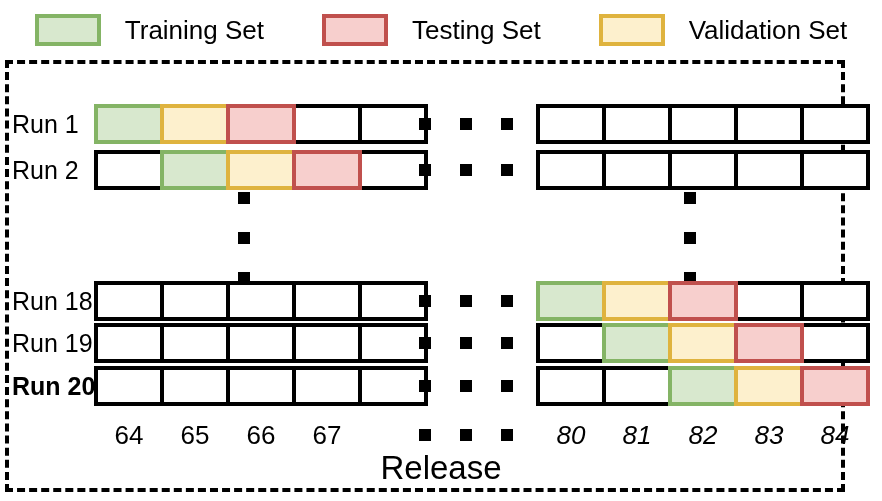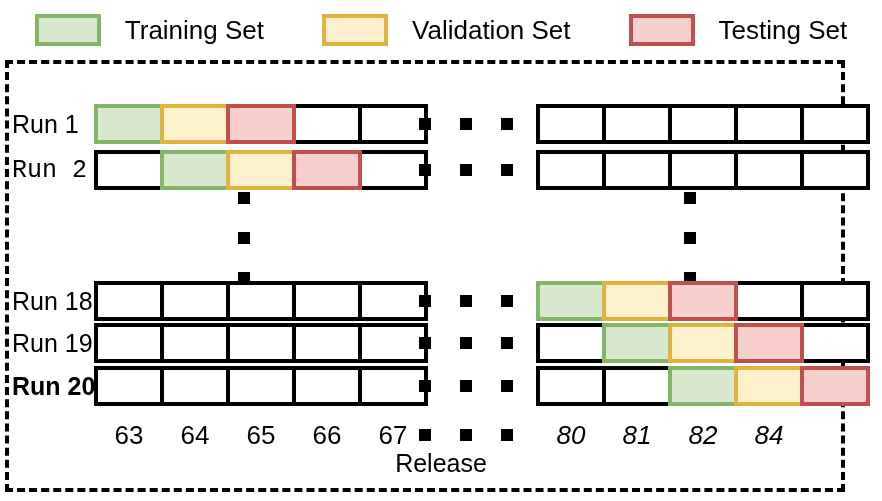--- a/index.html
+++ b/index.html
@@ -67,38 +67,38 @@
   .tick{
     width:70px;margin-left:-4px;font-size:26px;color:#000;
     text-align:center;line-height:34px;
   }
   .tick:first-child{margin-left:0;}
   #axis-dots{
     position:absolute;top:418px;height:34px;display:flex;align-items:center;gap:29px;
   }
   #axis-title{
     position:absolute;top:450px;left:0;width:882px;
-    text-align:center;font-size:25px;color:#000;line-height:1.1;
+    text-align:center;font-size:33px;color:#000;line-height:1.1;
   }
 </style>
 </head>
 <body>
 
 <div id="legend">
     <div class="legend-entry">
       <span class="legend-swatch" style="background: rgb(216, 232, 206); border-color: rgb(132, 180, 101);"></span>
       <span class="legend-label">Training Set</span>
     </div>
     <div class="legend-entry">
+      <span class="legend-swatch" style="background: rgb(247, 207, 205); border-color: rgb(192, 80, 77);"></span>
+      <span class="legend-label">Testing Set</span>
+    </div>
+    <div class="legend-entry">
       <span class="legend-swatch" style="background: rgb(253, 240, 205); border-color: rgb(223, 179, 62);"></span>
       <span class="legend-label">Validation Set</span>
-    </div>
-    <div class="legend-entry">
-      <span class="legend-swatch" style="background: rgb(247, 207, 205); border-color: rgb(192, 80, 77);"></span>
-      <span class="legend-label">Testing Set</span>
     </div>
   </div>
 
 <div id="frame"></div>
 
 <div id="stage">
     <div class="run-row" style="top: 104px; width: 882px;">
       <div class="run-label">Run 1</div>
       <div class="bar-group" style="left: 94px;">
         <div class="cell train"></div>
@@ -113,21 +113,21 @@
         <div class="cell"></div>
         <div class="cell"></div>
         <div class="cell"></div>
       </div>
       <div class="hdots" style="left: 419px;">
         <span class="dot"></span>
         <span class="dot"></span>
         <span class="dot"></span>
       </div>
     </div>
-    <div class="run-row" style="top: 150px; width: 882px; font-family: Liberation Mono, monospace;">
+    <div class="run-row" style="top: 150px; width: 882px;">
       <div class="run-label">Run 2</div>
       <div class="bar-group" style="left: 94px;">
         <div class="cell"></div>
         <div class="cell train"></div>
         <div class="cell valid"></div>
         <div class="cell test"></div>
         <div class="cell"></div>
       </div>
       <div class="bar-group" style="left: 536px;">
         <div class="cell"></div>
@@ -212,30 +212,30 @@
       <span class="dot"></span>
       <span class="dot"></span>
       <span class="dot"></span>
     </div>
     <div class="vdots" style="left: 684px; top: 192px;">
       <span class="dot"></span>
       <span class="dot"></span>
       <span class="dot"></span>
     </div>
     <div id="axis-left" style="left: 94px;">
-      <div class="tick">63</div>
       <div class="tick">64</div>
       <div class="tick">65</div>
       <div class="tick">66</div>
       <div class="tick">67</div>
     </div>
     <div id="axis-right" style="left: 536px; font-style: italic;">
       <div class="tick">80</div>
       <div class="tick">81</div>
       <div class="tick">82</div>
+      <div class="tick">83</div>
       <div class="tick">84</div>
     </div>
     <div id="axis-dots" style="left: 419px;">
       <span class="dot"></span>
       <span class="dot"></span>
       <span class="dot"></span>
     </div>
     <div id="axis-title">Release</div>
   </div>
 

